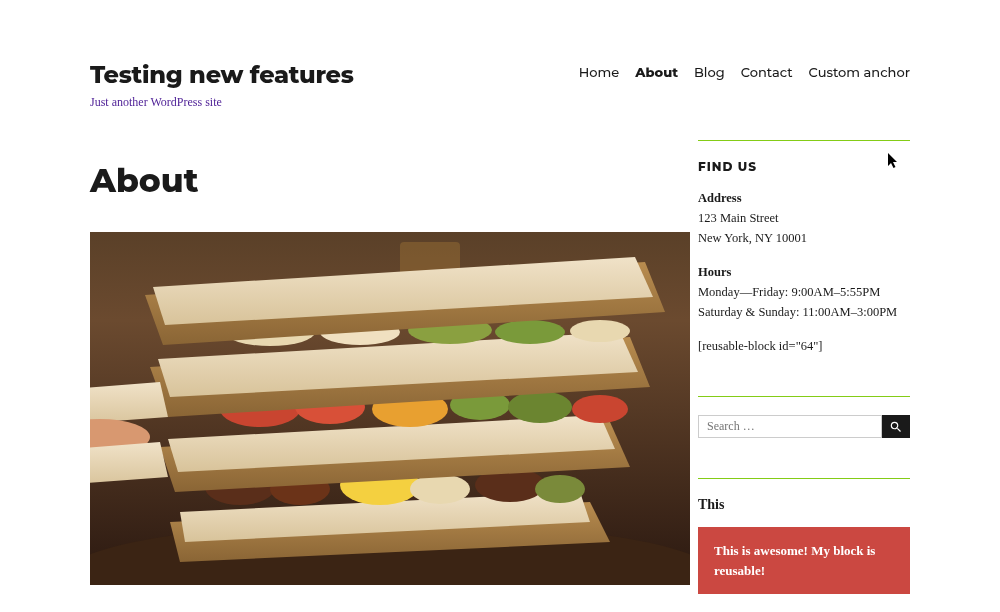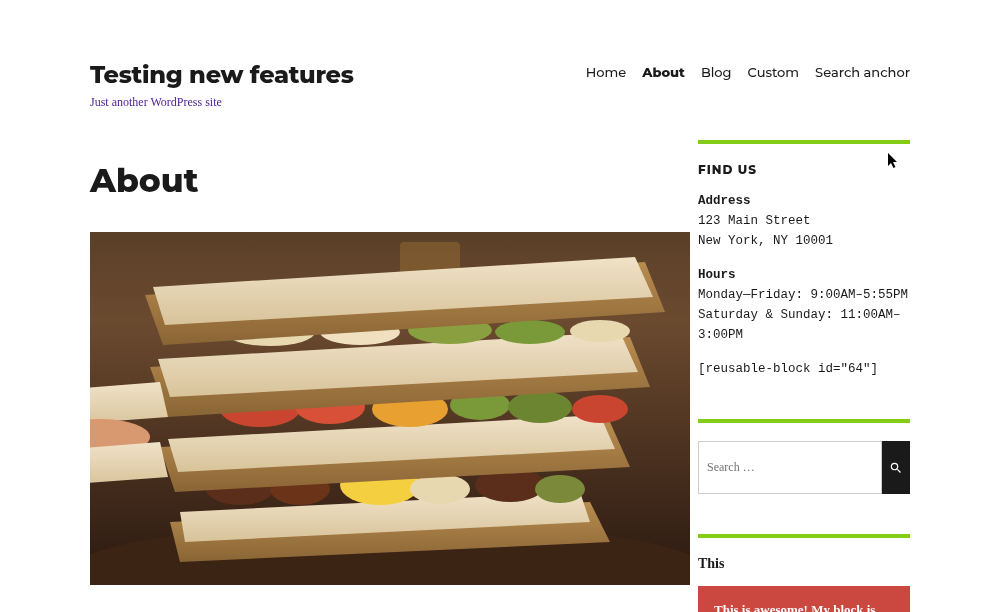--- a/index.html
+++ b/index.html
@@ -72,46 +72,46 @@
   position: relative;
   overflow: hidden;
   background: #3a2818;
 }
 .hero-image svg { width: 100%; height: 100%; display: block; }
 .sidebar {
   width: 212px;
   flex-shrink: 0;
 }
 .widget {
-  border-top: 4px solid #84cc16;
+  border-top: 1px solid #84cc16;
   padding-top: 18px;
   margin-bottom: 40px;
 }
 .widget-title {
   font-family: Montserrat, -apple-system, sans-serif;
   font-size: 12px;
   font-weight: 800;
   letter-spacing: 1px;
   margin-bottom: 14px;
 }
 .widget-body {
-  font-family: Liberation Mono, monospace;
+  font-family: Liberation Serif, serif;
   font-size: 12.5px;
   line-height: 1.6;
   color: #1a1a1a;
 }
 .widget-body p { margin-bottom: 14px; }
 .widget-body strong { font-weight: 700; }
 .search-row {
   display: flex;
 }
 .search-input {
   flex: 1;
   border: 1px solid #ccc;
-  padding: 18px 8px;
+  padding: 3px 8px;
   font-size: 12px;
   font-family: Georgia, serif;
   color: #777;
   background: #fff;
 }
 .search-btn {
   width: 28px;
   background: #1a1a1a;
   border: none;
   display: flex;
@@ -150,22 +150,22 @@
 <div class="container">
   <header class="header">
     <div class="site-branding">
       <h1 class="site-title">Testing new features</h1>
       <p class="site-tagline">Just another WordPress site</p>
     </div>
     <nav class="nav">
       <a href="#">Home</a>
       <a href="#" class="active">About</a>
       <a href="#">Blog</a>
-      <a href="#">Custom</a>
-      <a href="#">Search anchor</a>
+      <a href="#">Contact</a>
+      <a href="#">Custom anchor</a>
     </nav>
   </header>
 
   <div class="main">
     <main class="content">
       <h2 class="page-title">About</h2>
       <div class="hero-image">
         <svg viewBox="0 0 600 353" preserveAspectRatio="xMidYMid slice">
           <defs>
             <linearGradient id="bg" x1="0" y1="0" x2="0" y2="1">

